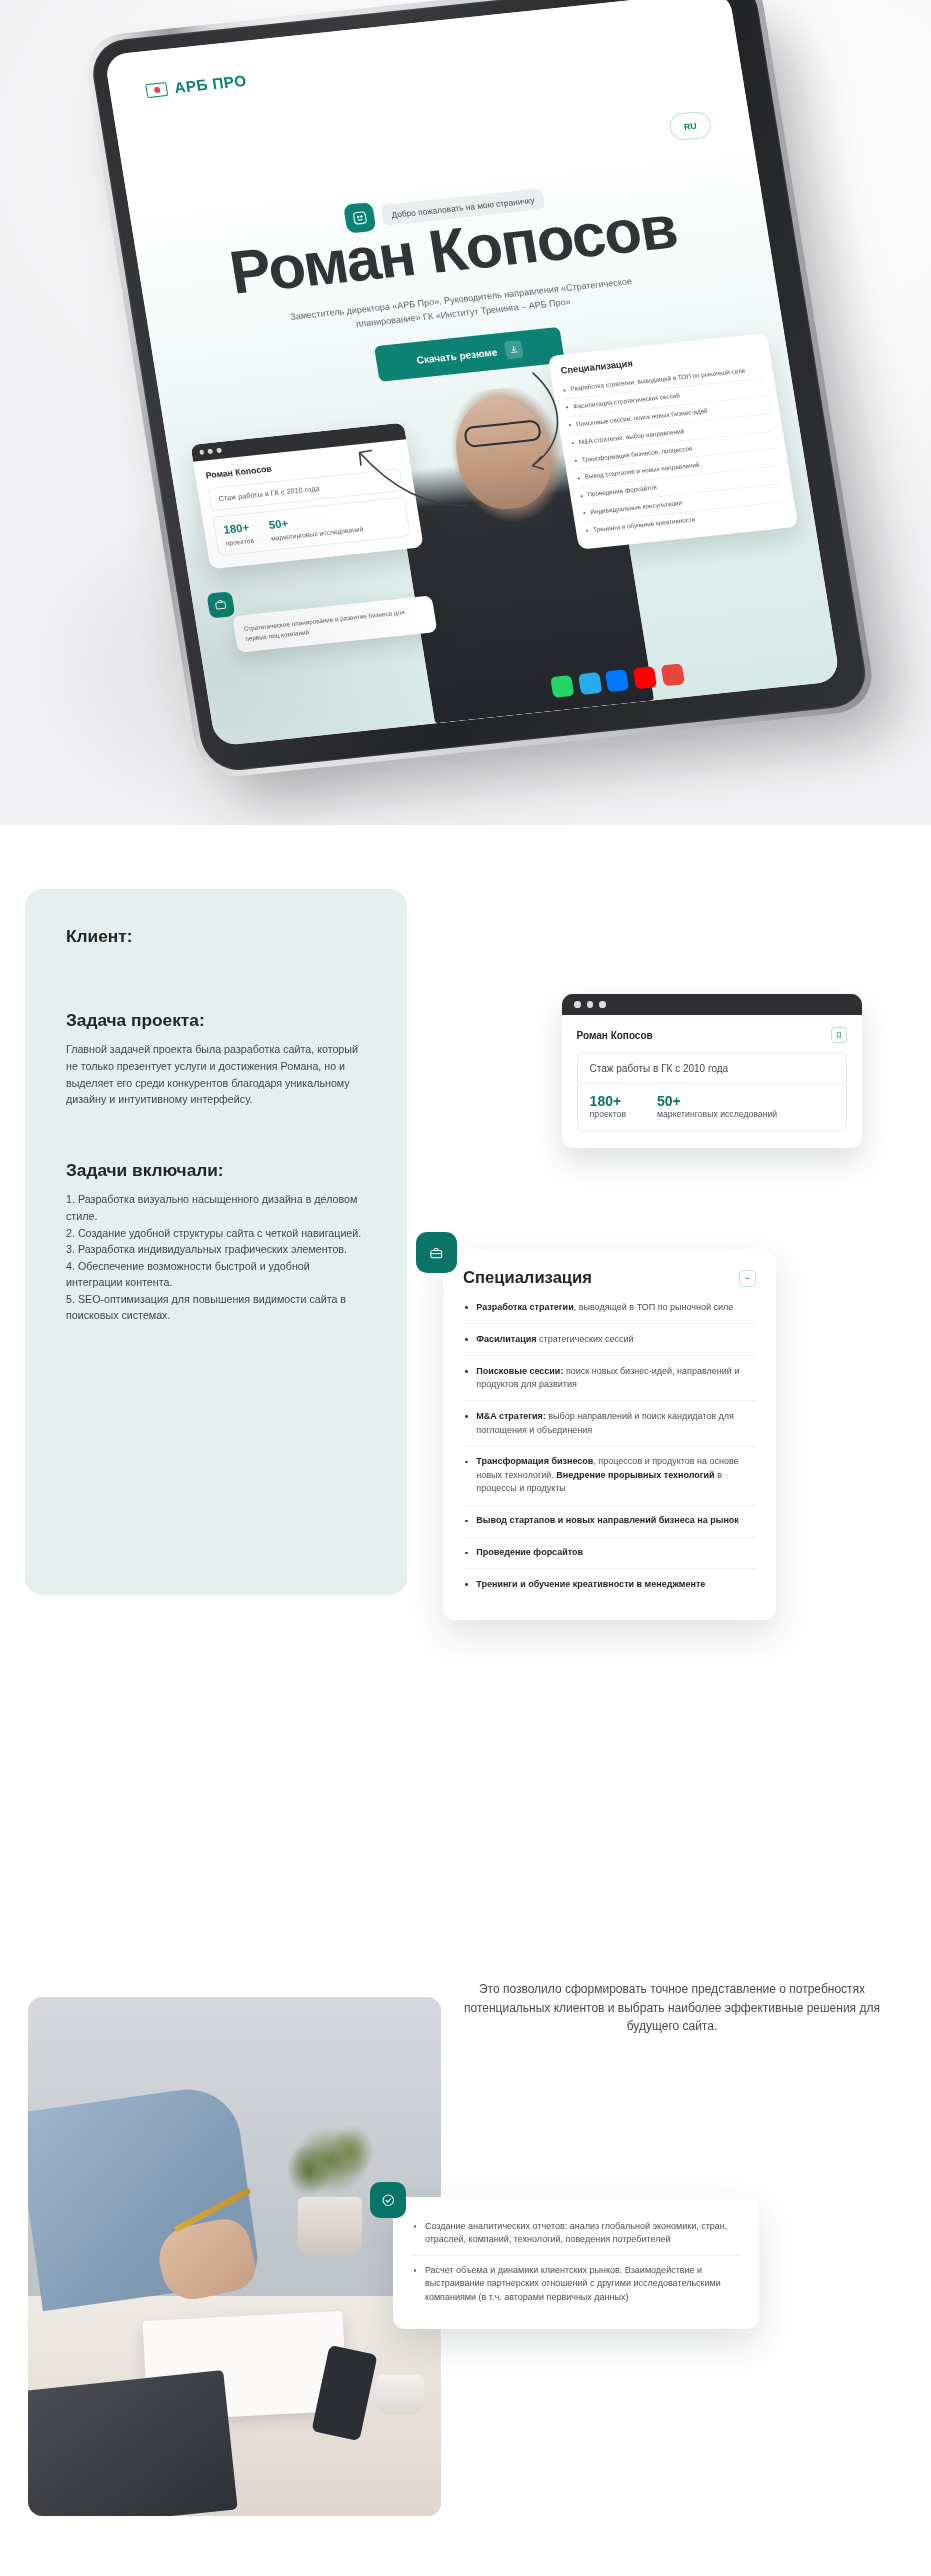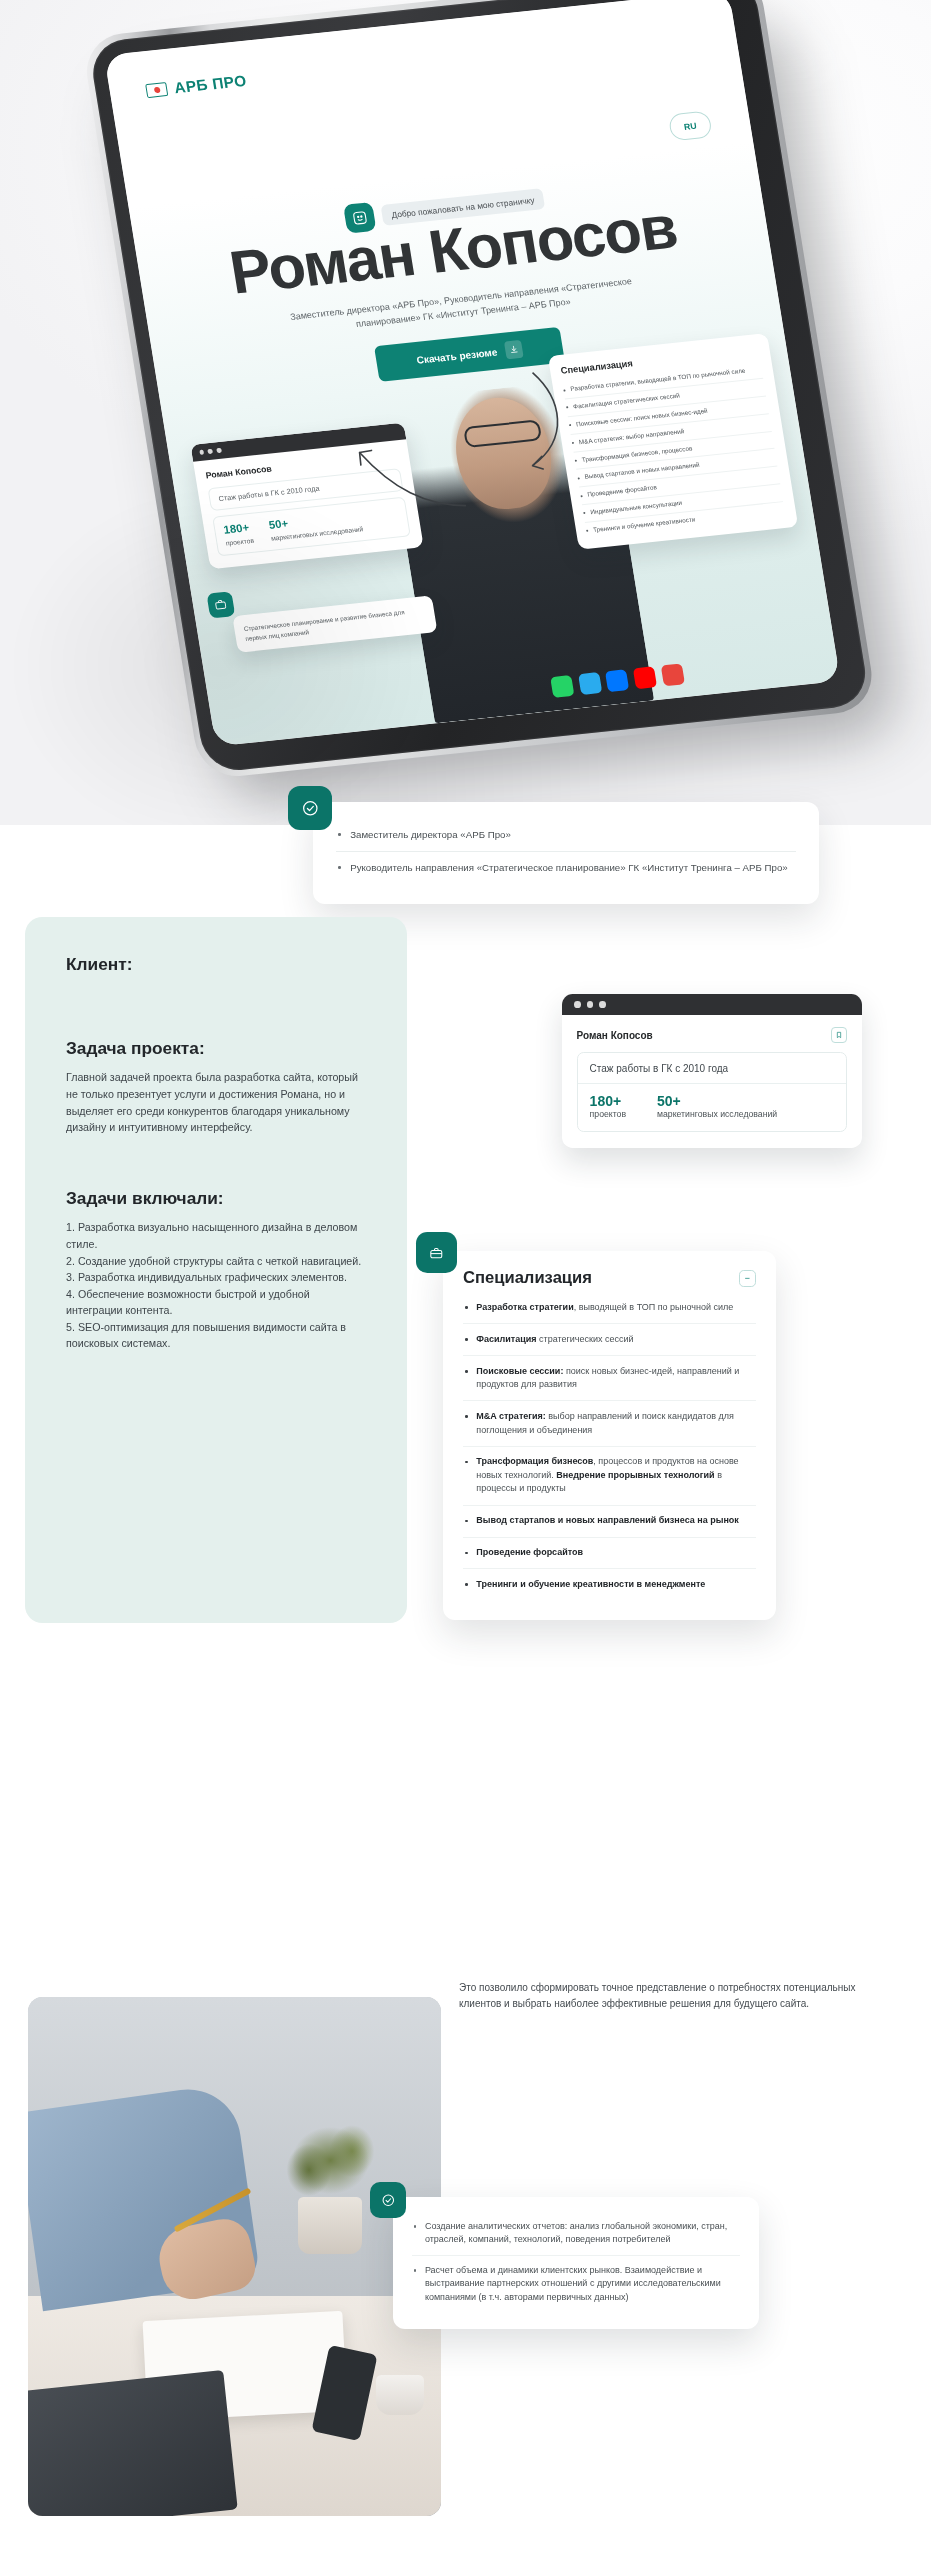--- a/index.html
+++ b/index.html
@@ -173,21 +173,20 @@
     list-style:none;position:relative;padding:8.7px 0 8.7px 14.6px;font-size:9.7px;line-height:1.5;color:#4a5054;
     border-bottom:0.7px solid #e9eeee;
   }
   .roles-card li:last-child{border-bottom:none;}
   .roles-card li::before{content:"";position:absolute;left:2.7px;top:14px;width:2.7px;height:2.7px;border-radius:50%;background:#6a7074;}
 
   
   .mint-panel{
     position:absolute;left:25px;top:889px;width:382px;height:706px;background:#e4f0ed;border-radius:17.3px;
     padding:37px 41px;
-    margin-top:28px;
   }
   .mint-panel h3{font-size:17.3px;font-weight:700;color:#22262a;margin-bottom:10.7px;}
   .mint-panel p{font-size:10.7px;line-height:1.55;color:#3f464b;}
   .mint-gap{height:52px;}
   .mint-list{font-size:10.7px;line-height:1.55;color:#3f464b;white-space:pre-line;}
 
   
   .stat-card{
     position:absolute;left:562px;top:994px;width:300px;border-radius:10.7px;overflow:hidden;background:#fff;
     box-shadow:0 13.3px 29px rgba(30,40,50,.14);
@@ -232,21 +231,21 @@
 
   
   .analysis-head{
     position:absolute;left:47px;top:1857px;width:459px;
     font-size:28px;line-height:1.22;font-weight:400;color:#25292c;letter-spacing:-0.3px;
   }
   .analysis-head b{font-weight:700;}
 
   .analysis-note{
     position:absolute;left:459px;top:1980px;width:426px;
-    font-size:10px;line-height:1.55;color:#454b50;
+    font-size:12px;line-height:1.55;color:#454b50;text-align:center;
   }
 
   
   .photo-block{
     position:absolute;left:28px;top:1997px;width:413px;height:519px;border-radius:14.6px;overflow:hidden;
     background:linear-gradient(160deg,#c9cdd2 0%,#b7bcc2 38%,#9aa0a6 100%);
   }
   .ph-wall{position:absolute;inset:0;background:linear-gradient(180deg,#d6dade 0%,#c2c7cc 46%,#aeb4ba 100%);}
   .ph-desk{position:absolute;left:0;bottom:0;width:413px;height:220px;background:linear-gradient(180deg,#efeae4 0%,#ded7cf 100%);}
   .ph-laptop{position:absolute;left:-17.3px;bottom:-5.3px;width:220px;height:140px;background:linear-gradient(150deg,#4a4f55 0%,#2e3237 100%);border-radius:5.3px;transform:rotate(-6deg);}
@@ -389,32 +388,20 @@
     </div>
 
     <svg class="hero-arrows" viewBox="0 0 1400 1240">
       <path d="M800 560 C 845 600, 855 660, 800 700" stroke="#3b3f43" stroke-width="2.4" fill="none"></path>
       <path d="M800 700 l 14 -14 M800 700 l 16 5" stroke="#3b3f43" stroke-width="2.4" fill="none" stroke-linecap="round"></path>
       <path d="M540 680 C 590 735, 640 760, 700 760" stroke="#3b3f43" stroke-width="2.4" fill="none"></path>
       <path d="M540 680 l 2 19 M540 680 l 18 -3" stroke="#3b3f43" stroke-width="2.4" fill="none" stroke-linecap="round"></path>
     </svg>
   </div>
 
-  <div class="roles-card">
-    <span class="roles-ico tick">
-      <svg viewBox="0 0 24 24" fill="none" stroke="#fff" stroke-width="1.6">
-        <circle cx="12" cy="12" r="8.6"></circle>
-          <path d="M8.3 12.2l2.7 2.7 4.9-5.4" stroke-linecap="round" stroke-linejoin="round"></path>
-      </svg>
-    </span>
-    <ul>
-      <li>Заместитель директора «АРБ Про»</li>
-      <li>Руководитель направления «Стратегическое планирование» ГК «Институт Тренинга – АРБ Про»</li>
-    </ul>
-  </div>
 
   <div class="mint-panel">
     <h3>Клиент:</h3>
     <div class="mint-gap"></div>
     <h3>Задача проекта:</h3>
     <p>Главной задачей проекта была разработка сайта, который не только презентует услуги и достижения Романа, но и выделяет его среди конкурентов благодаря уникальному дизайну и интуитивному интерфейсу.</p>
     <div class="mint-gap"></div>
     <h3>Задачи включали:</h3>
     <div class="mint-list">1. Разработка визуально насыщенного дизайна в деловом стиле.
 2. Создание удобной структуры сайта с четкой навигацией.

